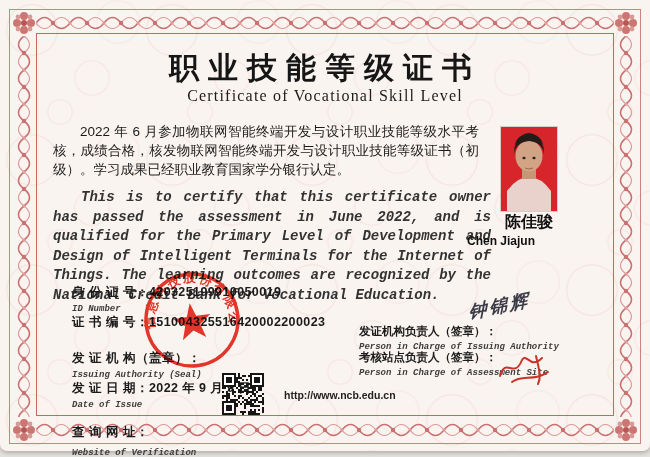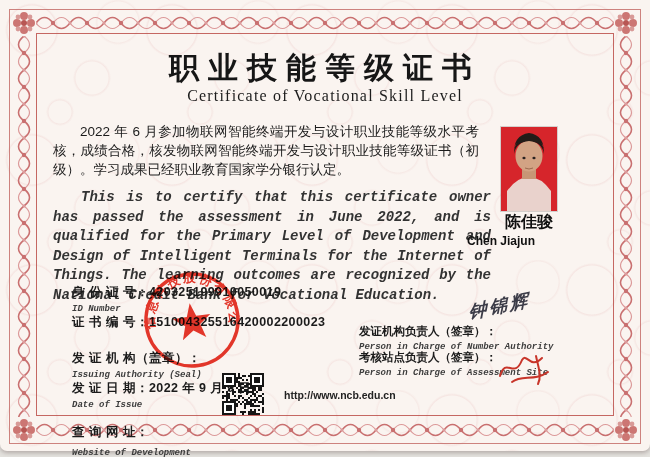--- a/index.html
+++ b/index.html
@@ -153,21 +153,21 @@
       <div class="f-sub">Issuing Authority (Seal)</div>
     </div>
 
     <div class="field" style="top:350px">
       <div><span class="f-label">发 证 日 期：</span><span class="f-value">2022 年 9 月 9 日</span></div>
       <div class="f-sub">Date of Issue</div>
     </div>
 
     <div class="field" style="top:394px">
       <div><span class="f-label">查 询 网 址：</span></div>
-      <div class="f-sub" style="margin-top:7px">Website of Development</div>
+      <div class="f-sub" style="margin-top:7px">Website of Verification</div>
     </div>
     <svg class="qr" id="qr" viewBox="0 0 42 42">
         <rect x="16" y="0" width="2" height="2" fill="#161616"></rect>
         <rect x="16" y="2" width="2" height="2" fill="#161616"></rect>
         <rect x="20" y="2" width="2" height="2" fill="#161616"></rect>
         <rect x="22" y="2" width="2" height="2" fill="#161616"></rect>
         <rect x="26" y="2" width="2" height="2" fill="#161616"></rect>
         <rect x="14" y="4" width="2" height="2" fill="#161616"></rect>
         <rect x="16" y="4" width="2" height="2" fill="#161616"></rect>
         <rect x="18" y="4" width="2" height="2" fill="#161616"></rect>
@@ -314,21 +314,21 @@
         <g>
           <rect x="0" y="28" width="14" height="14" fill="#161616"></rect>
       <rect x="2" y="30" width="10" height="10" fill="#fff"></rect>
       <rect x="4" y="32" width="6" height="6" fill="#161616"></rect>
         </g>
       </svg>
     <div class="url-text">http://www.ncb.edu.cn</div>
 
     <div class="rfield" style="top:324px">
       <div class="r-label">发证机构负责人（签章）：</div>
-      <div class="r-sub">Person in Charge of Number Authority</div>
+      <div class="r-sub">Person in Charge of Issuing Authority</div>
     </div>
     <div class="rfield" style="top:350px">
       <div class="r-label">考核站点负责人（签章）：</div>
       <div class="r-sub">Person in Charge of Assessment Site</div>
     </div>
     <div class="sig-ink">钟锦辉</div>
     <svg class="sig-red" viewBox="0 0 64 40">
       <g fill="none" stroke="#c8352a" stroke-width="2" stroke-linecap="round">
         <path d="M8 26 C14 6, 22 30, 30 10 C35 2, 38 20, 50 8"></path>
         <path d="M20 32 C30 24, 42 32, 56 22"></path>

